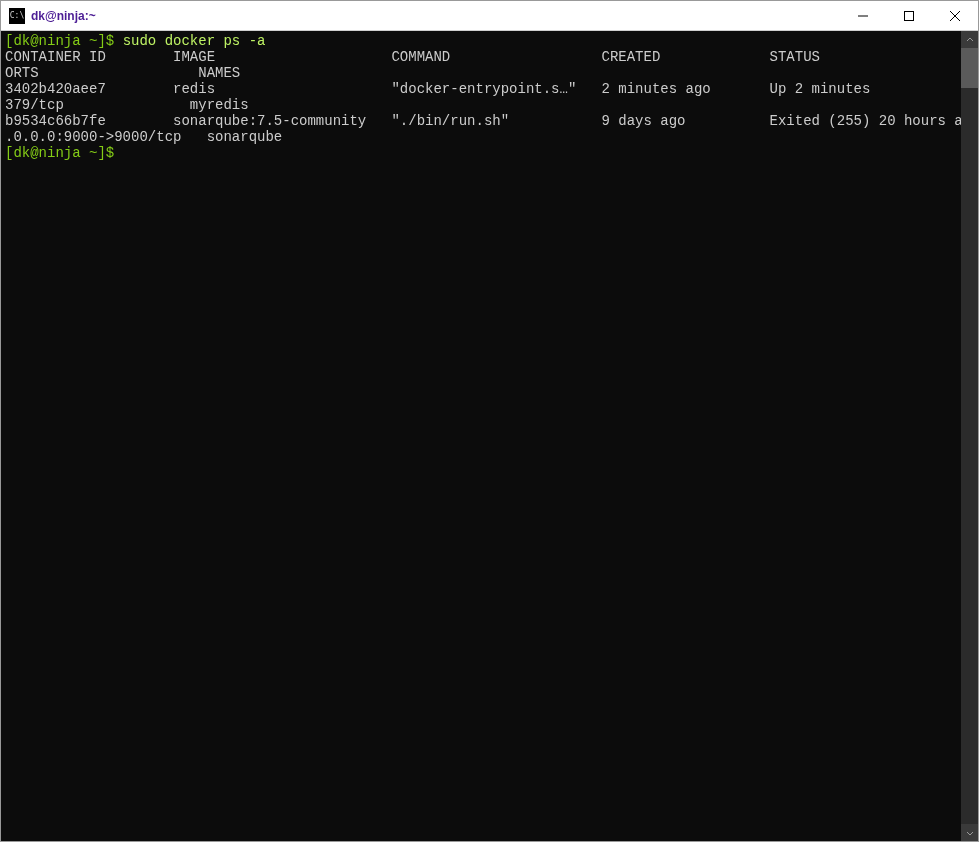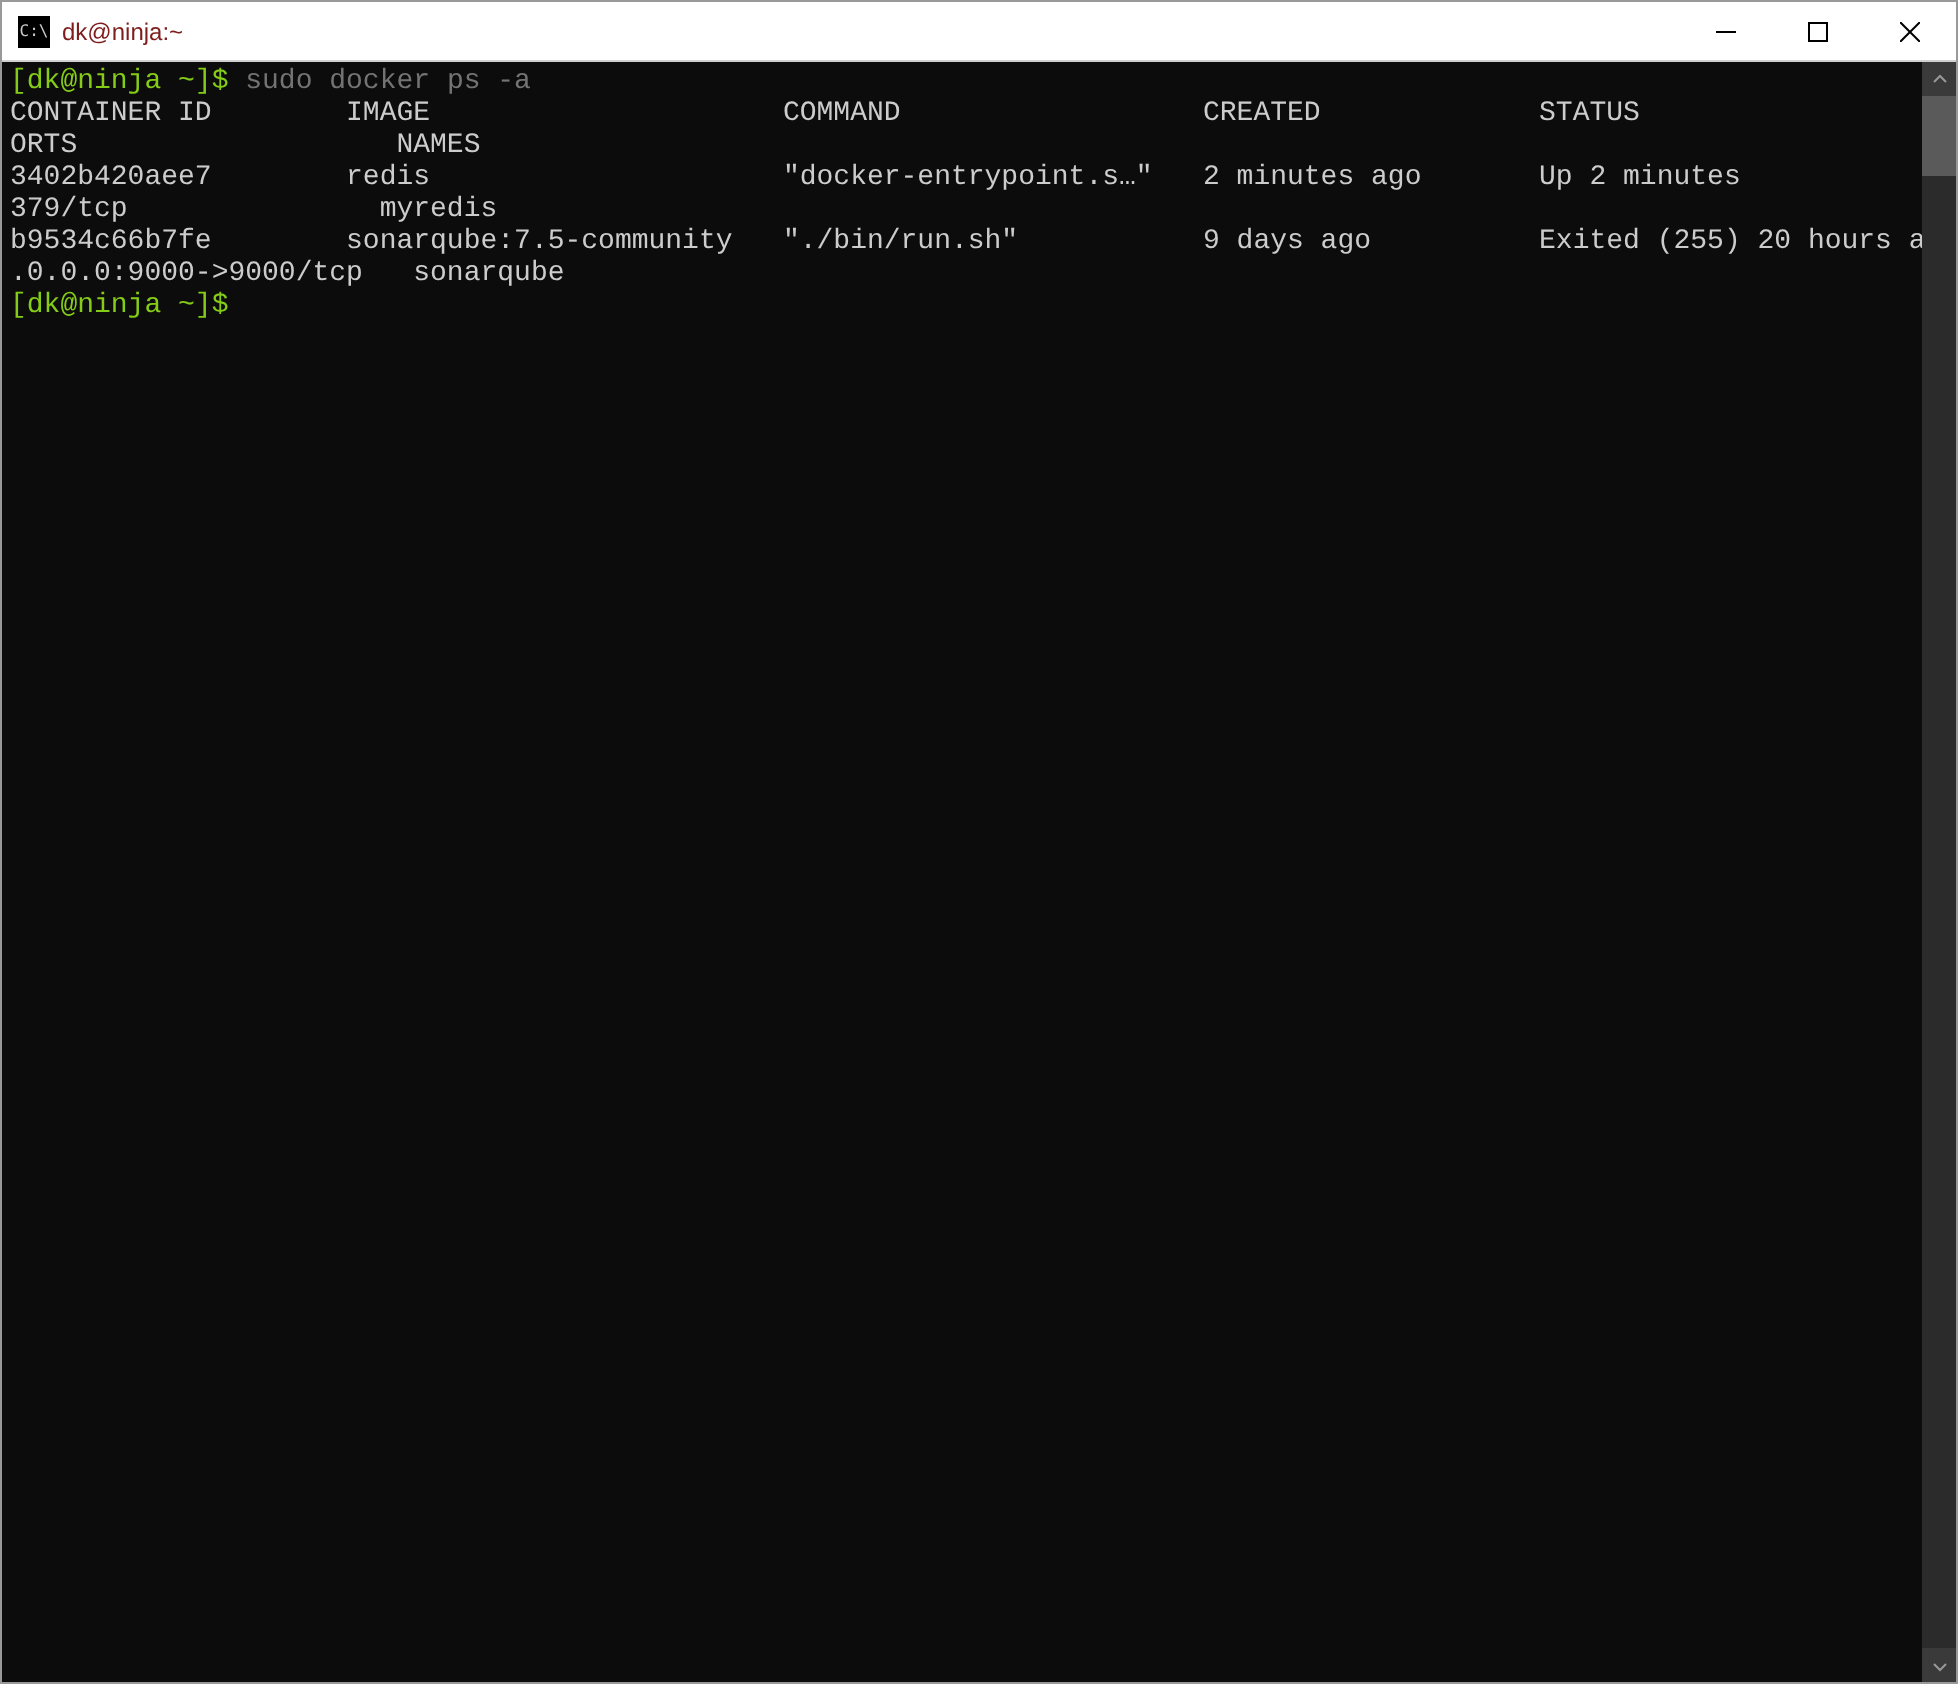--- a/index.html
+++ b/index.html
@@ -38,21 +38,22 @@
       font-size: 8px;
       color: #ccc;
       font-family: Consolas, monospace;
       position: relative;
     }
 
     .titlebar-title {
       flex: 1;
       font-family: "Segoe UI", Tahoma, sans-serif;
       font-size: 12px;
-      color: #7f1d1d;
+      color: #4c1d95;
+      font-weight: bold;
     }
 
     .titlebar-controls {
       display: flex;
       height: 100%;
     }
 
     .titlebar-btn {
       width: 46px;
       height: 100%;
@@ -117,21 +118,21 @@
       height: 40px;
       background: #5a5a5a;
     }
 
     .line {
       display: block;
       height: 16px;
     }
 
     .prompt-part1 { color: #84cc16; }
-    .command { color: #737373; }
+    .command { color: #bef264; }
     .header { color: #cccccc; }
     .row { color: #cccccc; }
   </style>
 </head>
 <body>
 
 <div class="titlebar">
   <div class="titlebar-icon">
     <span>C:\</span>
   </div>

